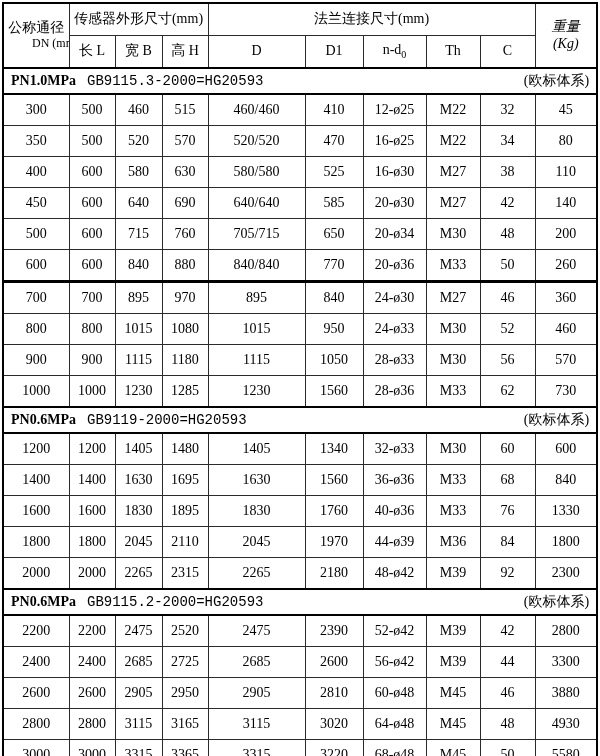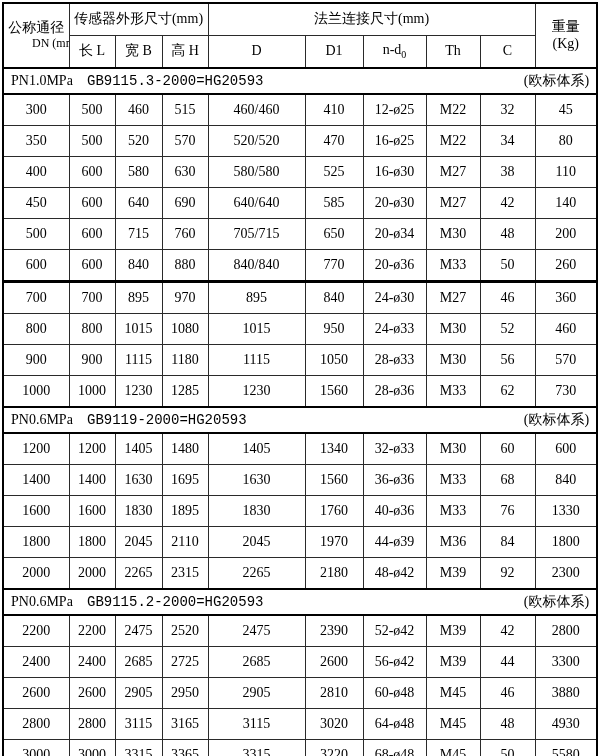--- a/index.html
+++ b/index.html
@@ -27,34 +27,34 @@
     font-weight: normal;
     font-size: 14px;
     line-height: 1.15;
     overflow: hidden;
     white-space: nowrap;
   }
   .spec thead th { height: 31px; }
   .spec thead tr.h2 th { height: 31px; margin-top: 20px; }
   .spec thead tr.h2 { border-bottom: 2px solid #000; }
   .dn-line2 { font-size: 12px; display: block; margin-top: 1px; margin-left: 28px; }
-  .weight-cell span { display: block; }
+  .weight-cell span { display: block; font-style: italic; }
   .spec tbody td { height: 30px; }
   tr.section-row td {
     border-top: 2px solid #000;
     border-bottom: 2px solid #000;
     height: 24px;
   }
   .section-wrap {
     display: flex;
     align-items: center;
     padding: 0 7px;
     font-size: 14px;
   }
-  .sec-pressure { width: 76px; text-align: left; flex: 0 0 auto; }
+  .sec-pressure { width: 76px; text-align: left; flex: 0 0 auto; font-weight: bold; }
   .sec-standard { text-align: left; flex: 0 0 auto; font-family: Liberation Mono, monospace; }
   .sec-note { margin-left: auto; text-align: left; }
   tr.block-divide td { border-top: 3px solid #000; }
   sub { font-size: 10px; }
 </style>
 </head>
 <body>
 
 <table class="spec">
   <colgroup>

